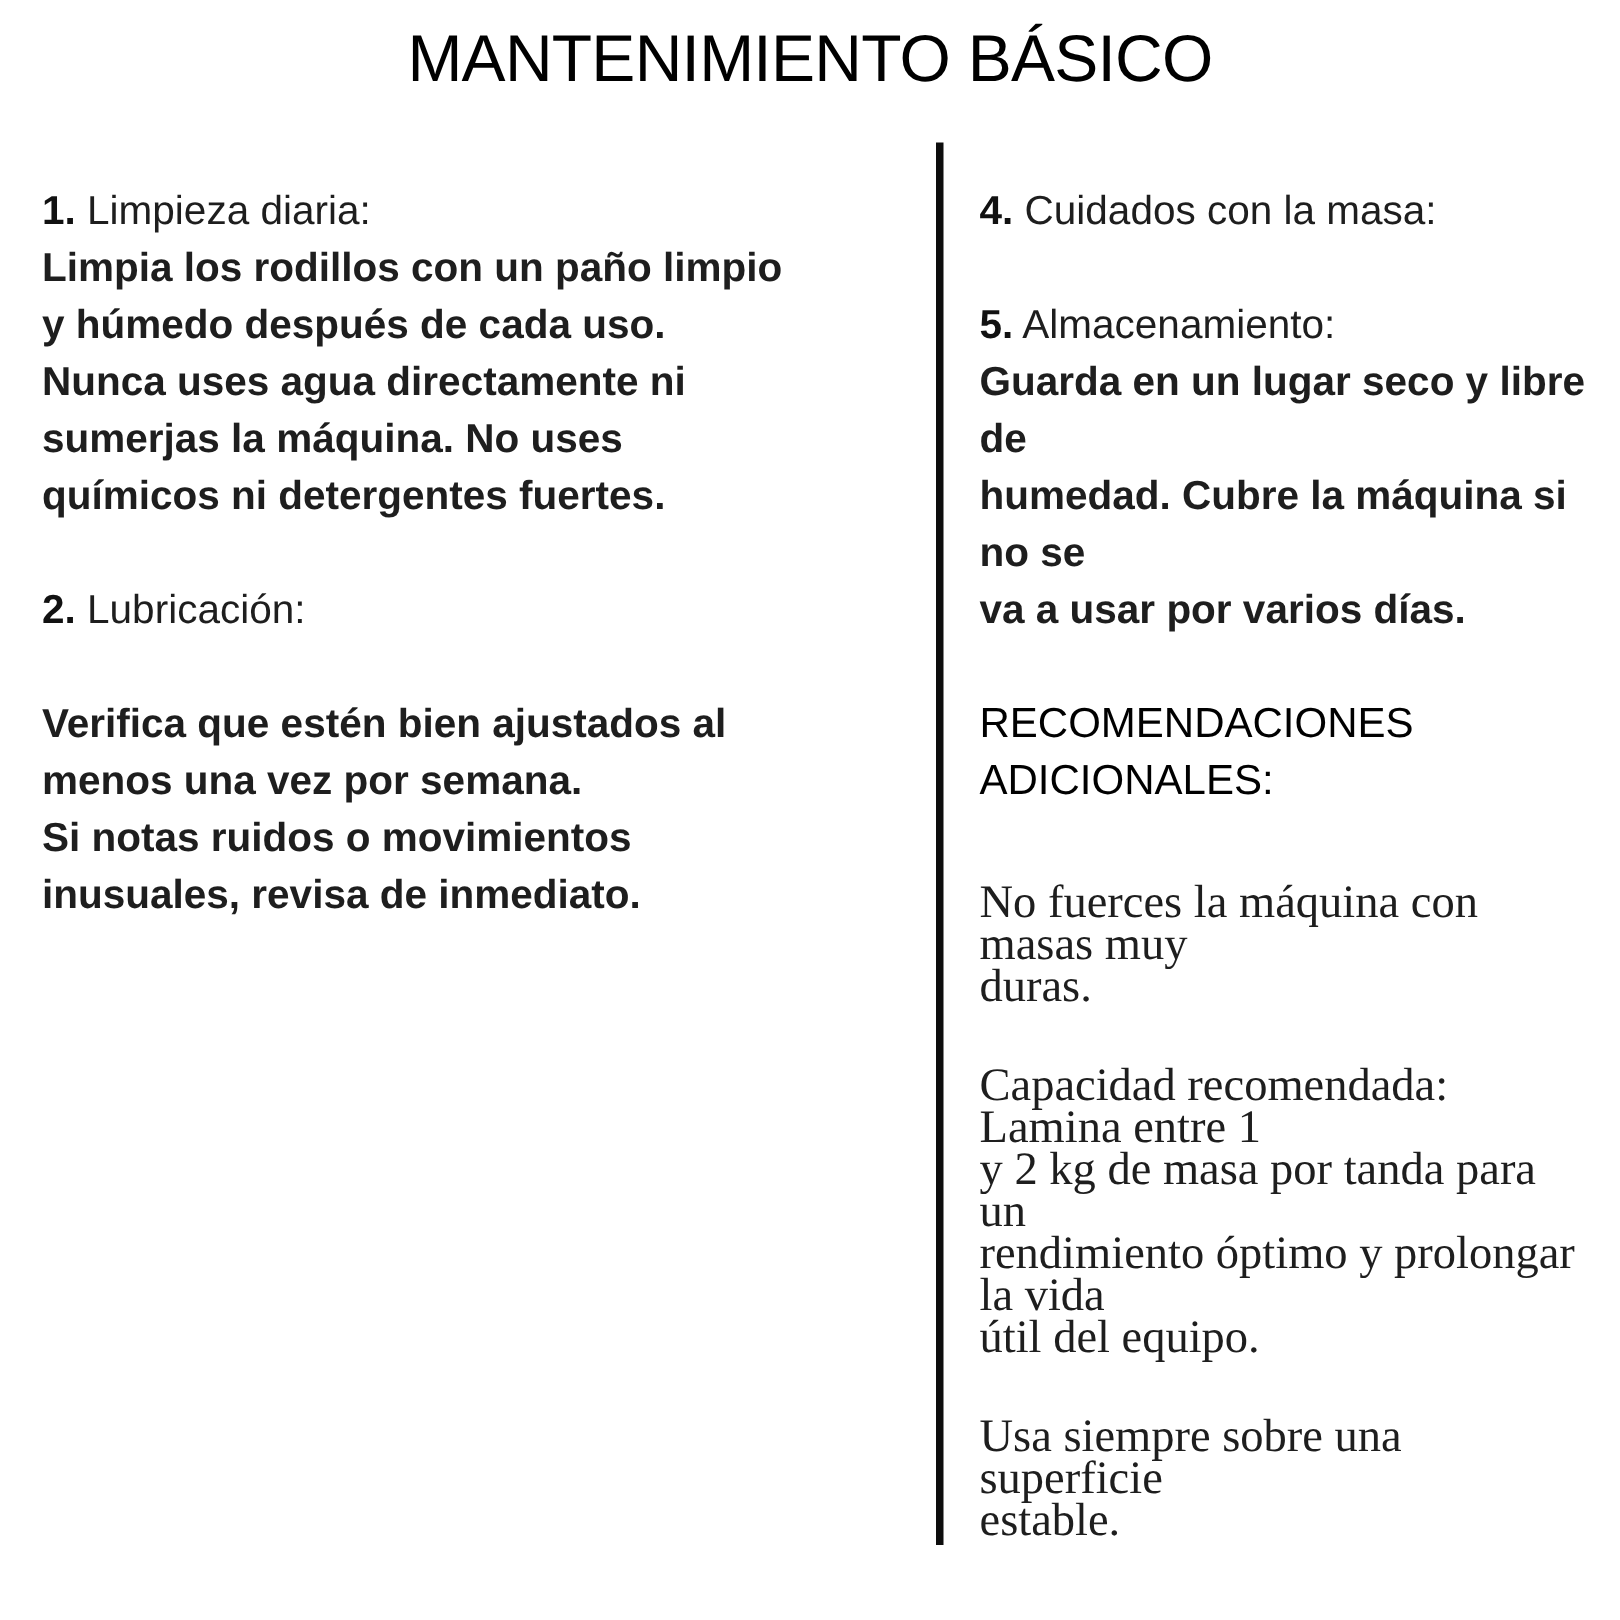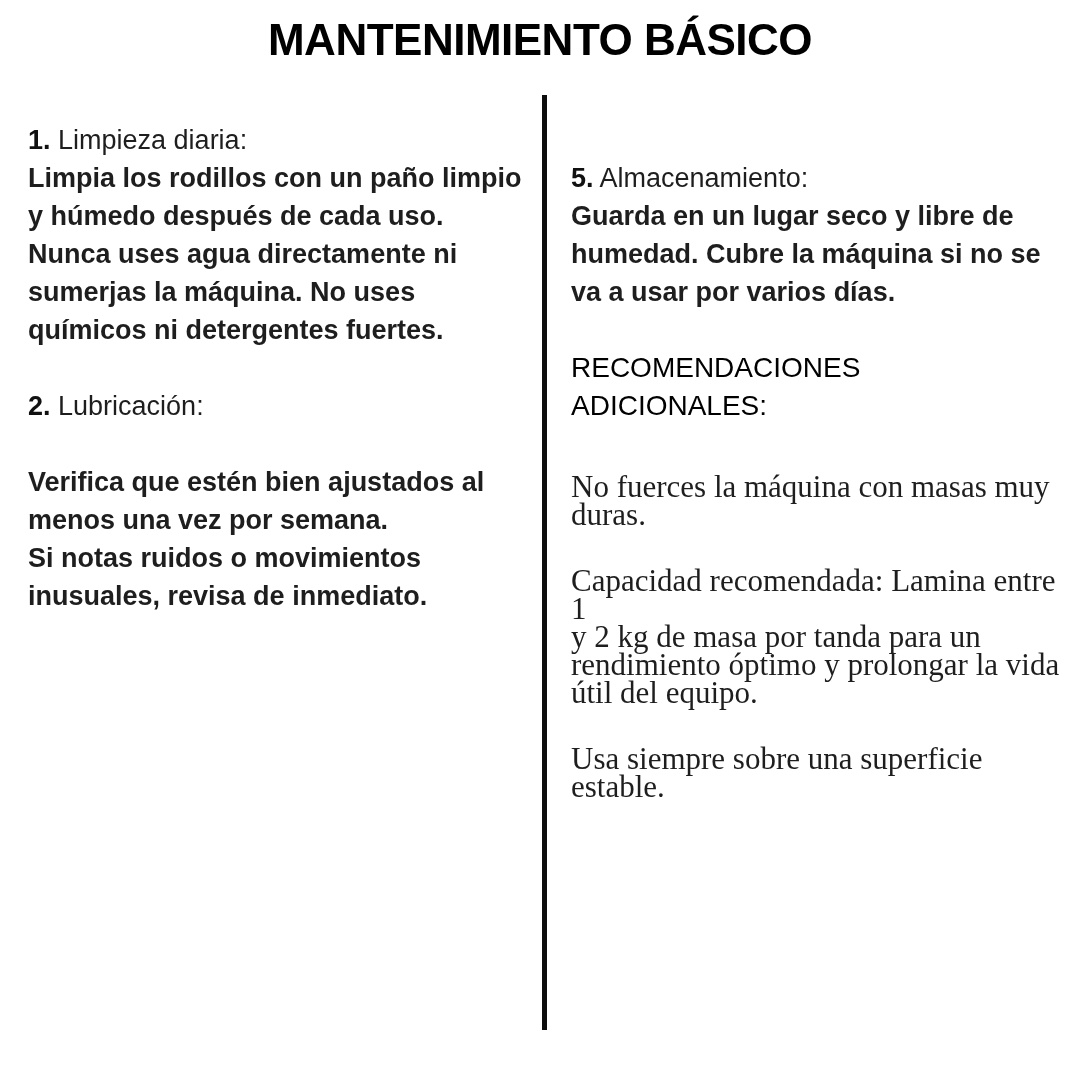--- a/index.html
+++ b/index.html
@@ -11,32 +11,32 @@
     height: 1080px;
     background: #ffffff;
     font-family: "Liberation Sans", "DejaVu Sans", sans-serif;
     color: #1e1e1e;
     overflow: hidden;
   }
   .page-title {
     text-align: center;
     font-size: 44px;
     line-height: 48px;
-    font-weight: 700;
+    font-weight: 400;
     color: #000000;
     margin: 16px 0 0 0;
     letter-spacing: -0.5px;
   }
   .columns {
     display: flex;
     margin-top: 31px;
     align-items: flex-start;
   }
   .col-left {
-    width: 542px;
+    width: 624px;
     box-sizing: border-box;
     padding: 26px 0 0 28px;
     flex-shrink: 0;
   }
   .divider {
     width: 5px;
     height: 935px;
     background: #0d0d0d;
     flex-shrink: 0;
   }
@@ -120,20 +120,24 @@
 inusuales, revisa de inmediato.</div>
       </div>
 
     </div>
 
     <div class="divider"></div>
 
     <div class="col-right">
 
       <div class="section">
+        <div class="section-heading">
+          <span class="section-number">4.</span>
+          <span>Cuidados con la masa:</span>
+        </div>
       </div>
 
       <div class="section">
         <div class="section-heading">
           <span class="section-number">5.</span>
           <span>Almacenamiento:</span>
         </div>
         <div class="section-body">Guarda en un lugar seco y libre de
 humedad. Cubre la máquina si no se
 va a usar por varios días.</div>

